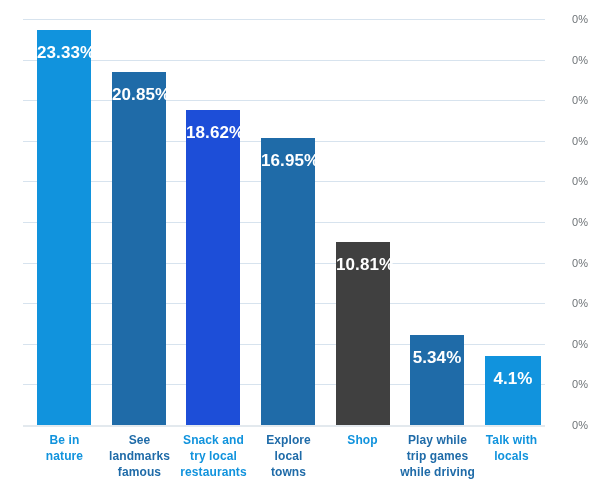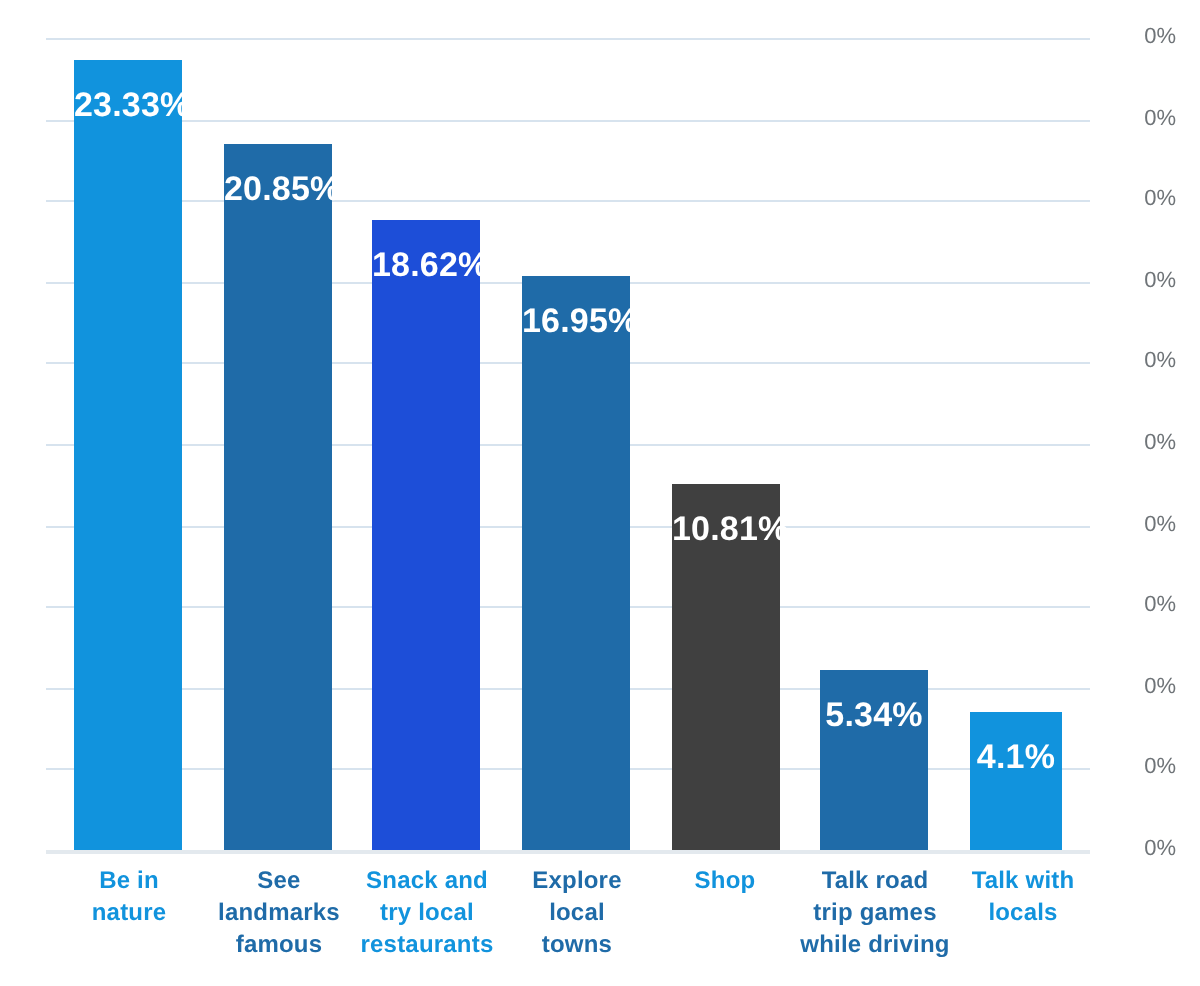--- a/index.html
+++ b/index.html
@@ -139,21 +139,21 @@
         </div>
         <div class="bar" style="left: 238px; width: 54px; height: 287px; background: rgb(31, 107, 168); padding-left: 32px;">
           <div class="bar-value" style="color: rgb(255, 255, 255);">16.95%</div>
         </div>
         <div class="bar" style="left: 313px; width: 54px; height: 183px; background: #404040;">
           <div class="bar-value" style="color: rgb(255, 255, 255);">10.81%</div>
         </div>
         <div class="bar" style="left: 387px; width: 54px; height: 90px; background: rgb(31, 107, 168);">
           <div class="bar-value" style="color: rgb(255, 255, 255);">5.34%</div>
         </div>
-        <div class="bar" style="left: 462px; width: 46px; height: 69px; background: rgb(17, 147, 221); padding-left: 36px;">
+        <div class="bar" style="left: 462px; width: 56px; height: 69px; background: rgb(17, 147, 221); padding-left: 36px;">
           <div class="bar-value" style="color: rgb(255, 255, 255);">4.1%</div>
         </div>
       </div>
   </div>
 
   <div id="y-axis">
       <div class="ytick" style="top: 19px;">0%</div>
       <div class="ytick" style="top: 60px;">0%</div>
       <div class="ytick" style="top: 100px;">0%</div>
       <div class="ytick" style="top: 141px;">0%</div>
@@ -183,21 +183,21 @@
       </div>
       <div class="xlabel" style="left: 228px; width: 75px; color: rgb(31, 107, 168);">
         <span>Explore</span>
         <span>local</span>
         <span>towns</span>
       </div>
       <div class="xlabel" style="left: 302px; width: 75px; color: rgb(17, 147, 221);">
         <span>Shop</span>
       </div>
       <div class="xlabel" style="left: 377px; width: 75px; color: rgb(31, 107, 168);">
-        <span>Talk road</span>
+        <span>Play while</span>
         <span>trip games</span>
         <span>while driving</span>
       </div>
       <div class="xlabel" style="left: 451px; width: 75px; color: rgb(17, 147, 221);">
         <span>Talk with</span>
         <span>locals</span>
       </div>
     </div>
 
 </div>

